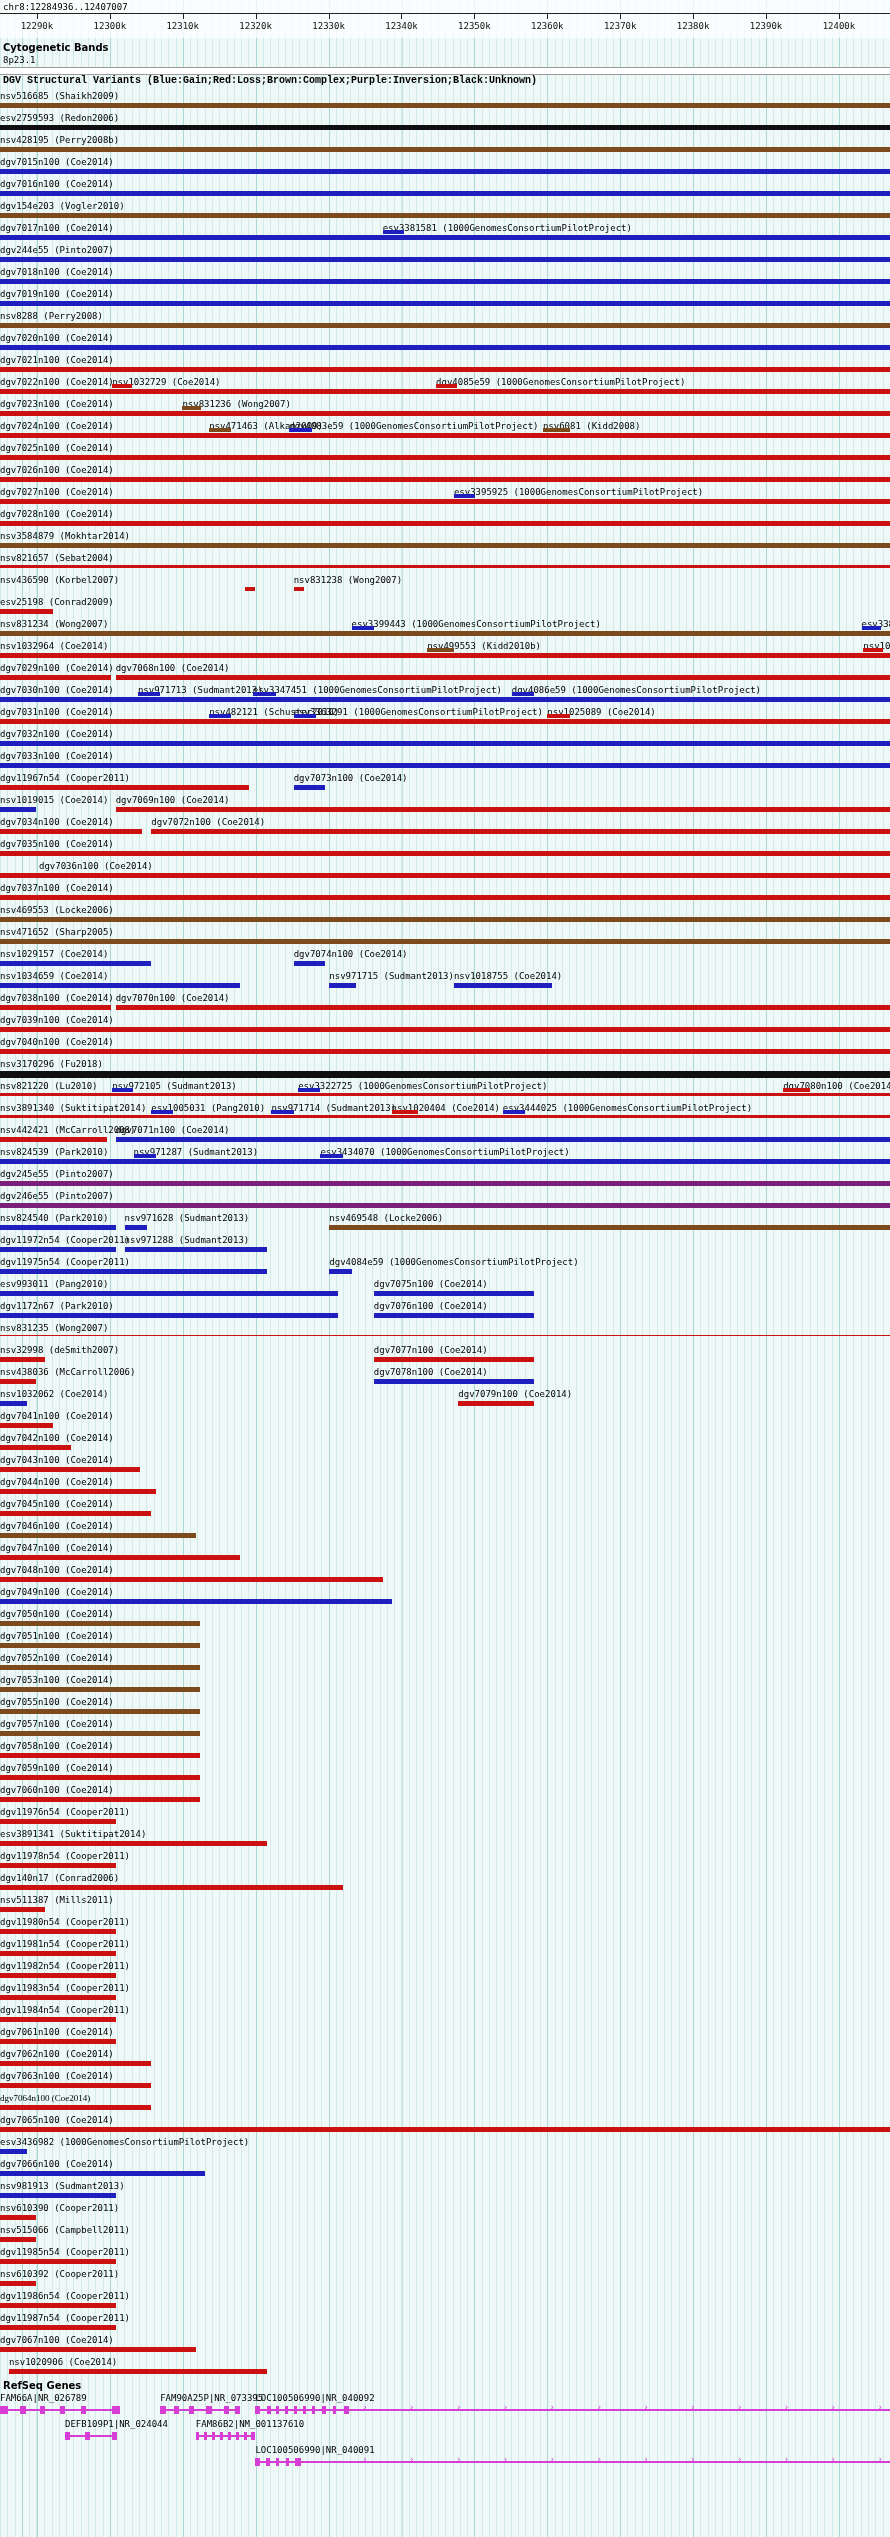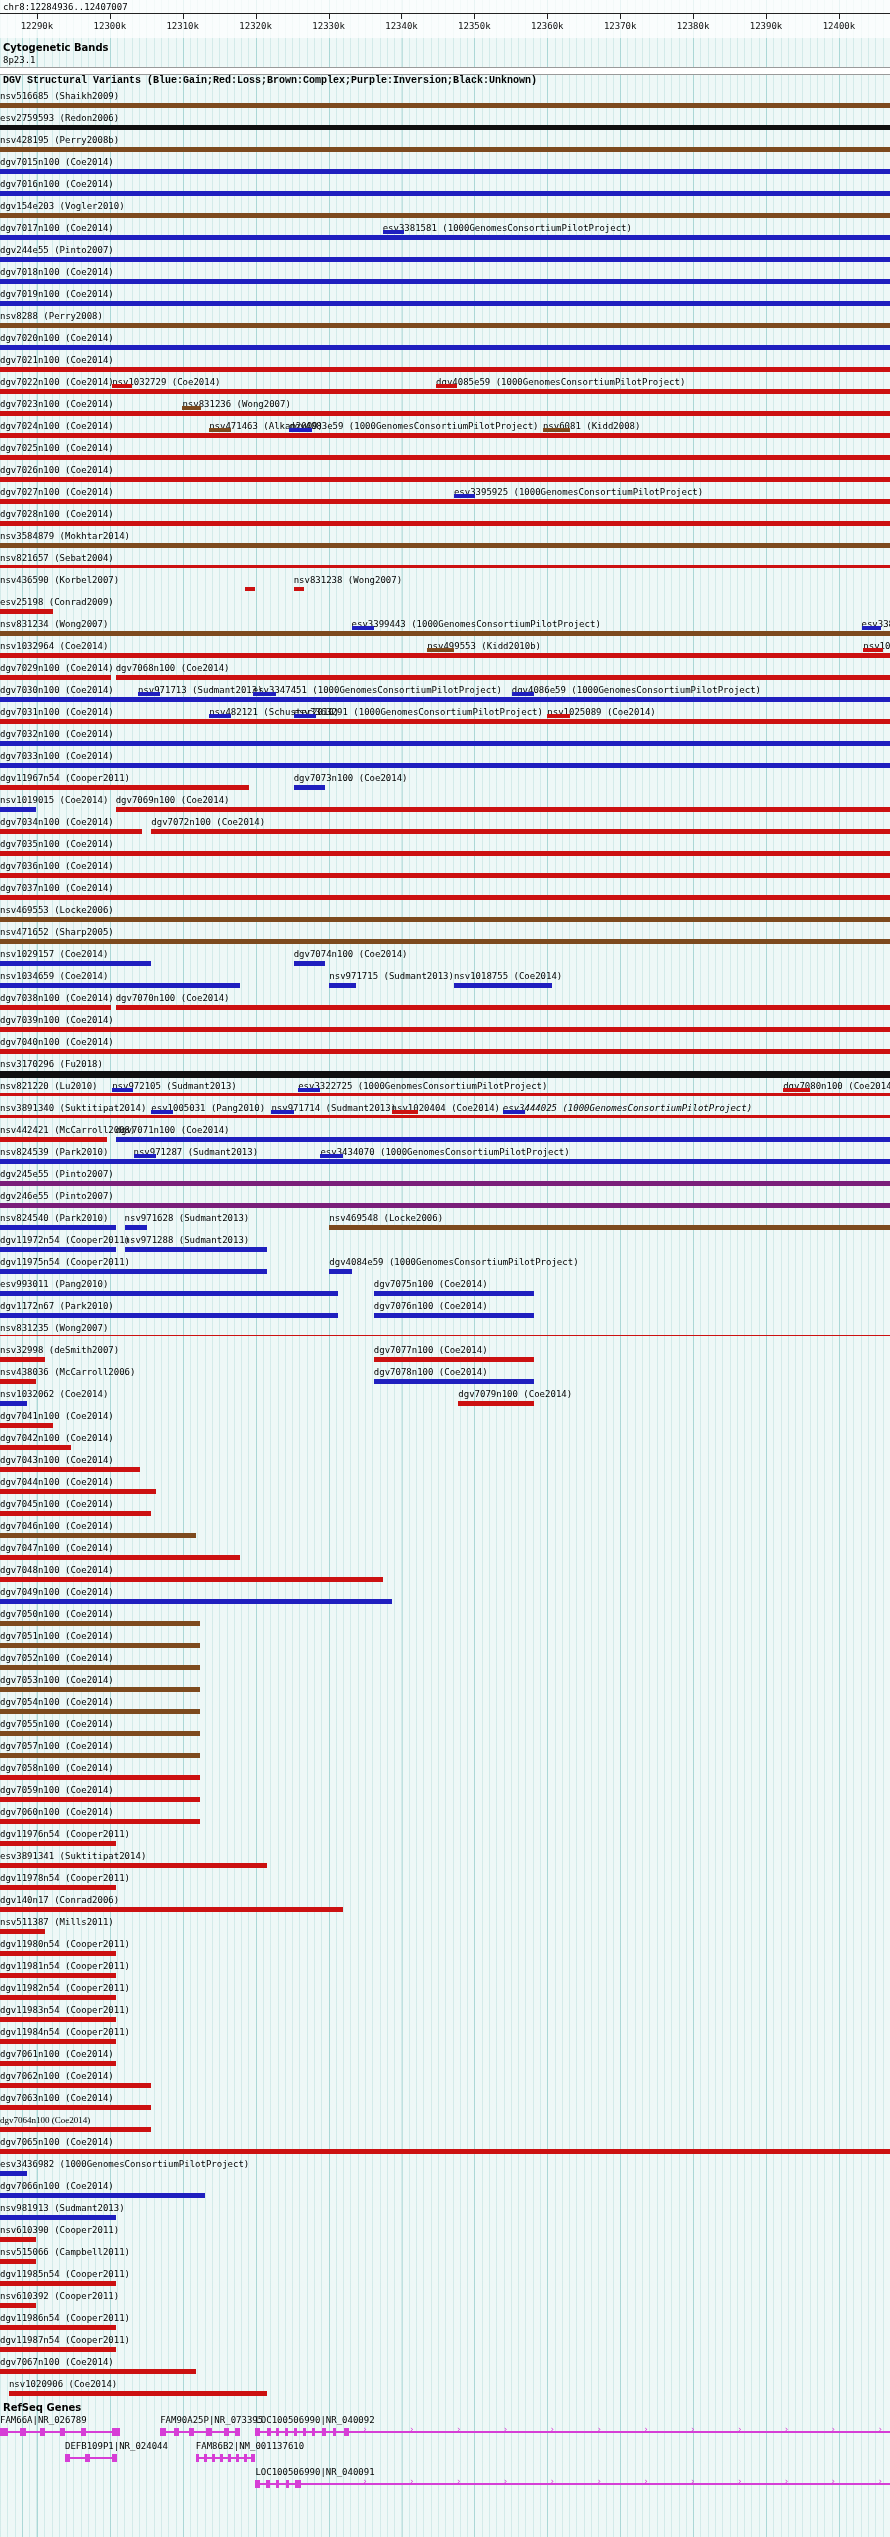--- a/index.html
+++ b/index.html
@@ -257,21 +257,21 @@
         <div class="vlabel" style="left: 0%;">dgv7034n100 (Coe2014)</div>
         <div class="vbar" style="left: 0%; width: 16%; background: rgb(204, 17, 17); top: 13px; height: 5px;"></div>
         <div class="vlabel" style="left: 17%;">dgv7072n100 (Coe2014)</div>
         <div class="vbar" style="left: 17%; width: 83%; background: rgb(204, 17, 17); top: 13px; height: 5px;"></div>
       </div>
       <div class="vrow">
         <div class="vlabel" style="left: 0%;">dgv7035n100 (Coe2014)</div>
         <div class="vbar" style="left: 0%; width: 100%; background: rgb(204, 17, 17); top: 13px; height: 5px;"></div>
       </div>
       <div class="vrow">
-        <div class="vlabel" style="left: 0%;">dgv7036n100 (Coe2014)</div>
+        <div class="vlabel" style="left: 0%; padding-left: 39px;">dgv7036n100 (Coe2014)</div>
         <div class="vbar" style="left: 0%; width: 100%; background: rgb(204, 17, 17); top: 13px; height: 5px;"></div>
       </div>
       <div class="vrow">
         <div class="vlabel" style="left: 0%;">dgv7037n100 (Coe2014)</div>
         <div class="vbar" style="left: 0%; width: 100%; background: rgb(204, 17, 17); top: 13px; height: 5px;"></div>
       </div>
       <div class="vrow">
         <div class="vlabel" style="left: 0%;">nsv469553 (Locke2006)</div>
         <div class="vbar" style="left: 0%; width: 100%; background: rgb(125, 74, 30); top: 13px; height: 5px;"></div>
       </div>
@@ -323,21 +323,21 @@
       </div>
       <div class="vrow">
         <div class="vlabel" style="left: 0%;">nsv3891340 (Suktitipat2014)</div>
         <div class="vbar" style="left: 0%; width: 100%; background: rgb(204, 17, 17); top: 13px; height: 3px;"></div>
         <div class="vlabel" style="left: 17%;">esv1005031 (Pang2010)</div>
         <div class="vbar" style="left: 17%; width: 2.4%; background: rgb(31, 31, 191); top: 8px; height: 4px;"></div>
         <div class="vlabel" style="left: 30.5%;">nsv971714 (Sudmant2013)</div>
         <div class="vbar" style="left: 30.5%; width: 2.5%; background: rgb(31, 31, 191); top: 8px; height: 4px;"></div>
         <div class="vlabel" style="left: 44%;">nsv1020404 (Coe2014)</div>
         <div class="vbar" style="left: 44%; width: 3%; background: rgb(204, 17, 17); top: 8px; height: 4px;"></div>
-        <div class="vlabel" style="left: 56.5%; font-style: italic;">esv3444025 (1000GenomesConsortiumPilotProject)</div>
+        <div class="vlabel" style="left: 56.5%;">esv3444025 (1000GenomesConsortiumPilotProject)</div>
         <div class="vbar" style="left: 56.5%; width: 2.5%; background: rgb(31, 31, 191); top: 8px; height: 4px;"></div>
       </div>
       <div class="vrow">
         <div class="vlabel" style="left: 0%;">nsv442421 (McCarroll2008)</div>
         <div class="vbar" style="left: 0%; width: 12%; background: rgb(204, 17, 17); top: 13px; height: 5px;"></div>
         <div class="vlabel" style="left: 13%;">dgv7071n100 (Coe2014)</div>
         <div class="vbar" style="left: 13%; width: 87%; background: rgb(31, 31, 191); top: 13px; height: 5px;"></div>
       </div>
       <div class="vrow">
         <div class="vlabel" style="left: 0%;">nsv824539 (Park2010)</div>
@@ -452,24 +452,20 @@
       <div class="vrow">
         <div class="vlabel" style="left: 0%;">dgv7051n100 (Coe2014)</div>
         <div class="vbar" style="left: 0%; width: 22.5%; background: rgb(125, 74, 30); top: 13px; height: 5px;"></div>
       </div>
       <div class="vrow">
         <div class="vlabel" style="left: 0%;">dgv7052n100 (Coe2014)</div>
         <div class="vbar" style="left: 0%; width: 22.5%; background: rgb(125, 74, 30); top: 13px; height: 5px;"></div>
       </div>
       <div class="vrow">
         <div class="vlabel" style="left: 0%;">dgv7053n100 (Coe2014)</div>
-        <div class="vbar" style="left: 0%; width: 22.5%; background: rgb(125, 74, 30); top: 13px; height: 5px;"></div>
-      </div>
-      <div class="vrow">
-        <div class="vlabel" style="left: 0%;">dgv7054n100 (Coe2014)</div>
         <div class="vbar" style="left: 0%; width: 22.5%; background: rgb(125, 74, 30); top: 13px; height: 5px;"></div>
       </div>
       <div class="vrow">
         <div class="vlabel" style="left: 0%;">dgv7055n100 (Coe2014)</div>
         <div class="vbar" style="left: 0%; width: 22.5%; background: rgb(125, 74, 30); top: 13px; height: 5px;"></div>
       </div>
       <div class="vrow">
         <div class="vlabel" style="left: 0%;">dgv7057n100 (Coe2014)</div>
         <div class="vbar" style="left: 0%; width: 22.5%; background: rgb(125, 74, 30); top: 13px; height: 5px;"></div>
       </div>

